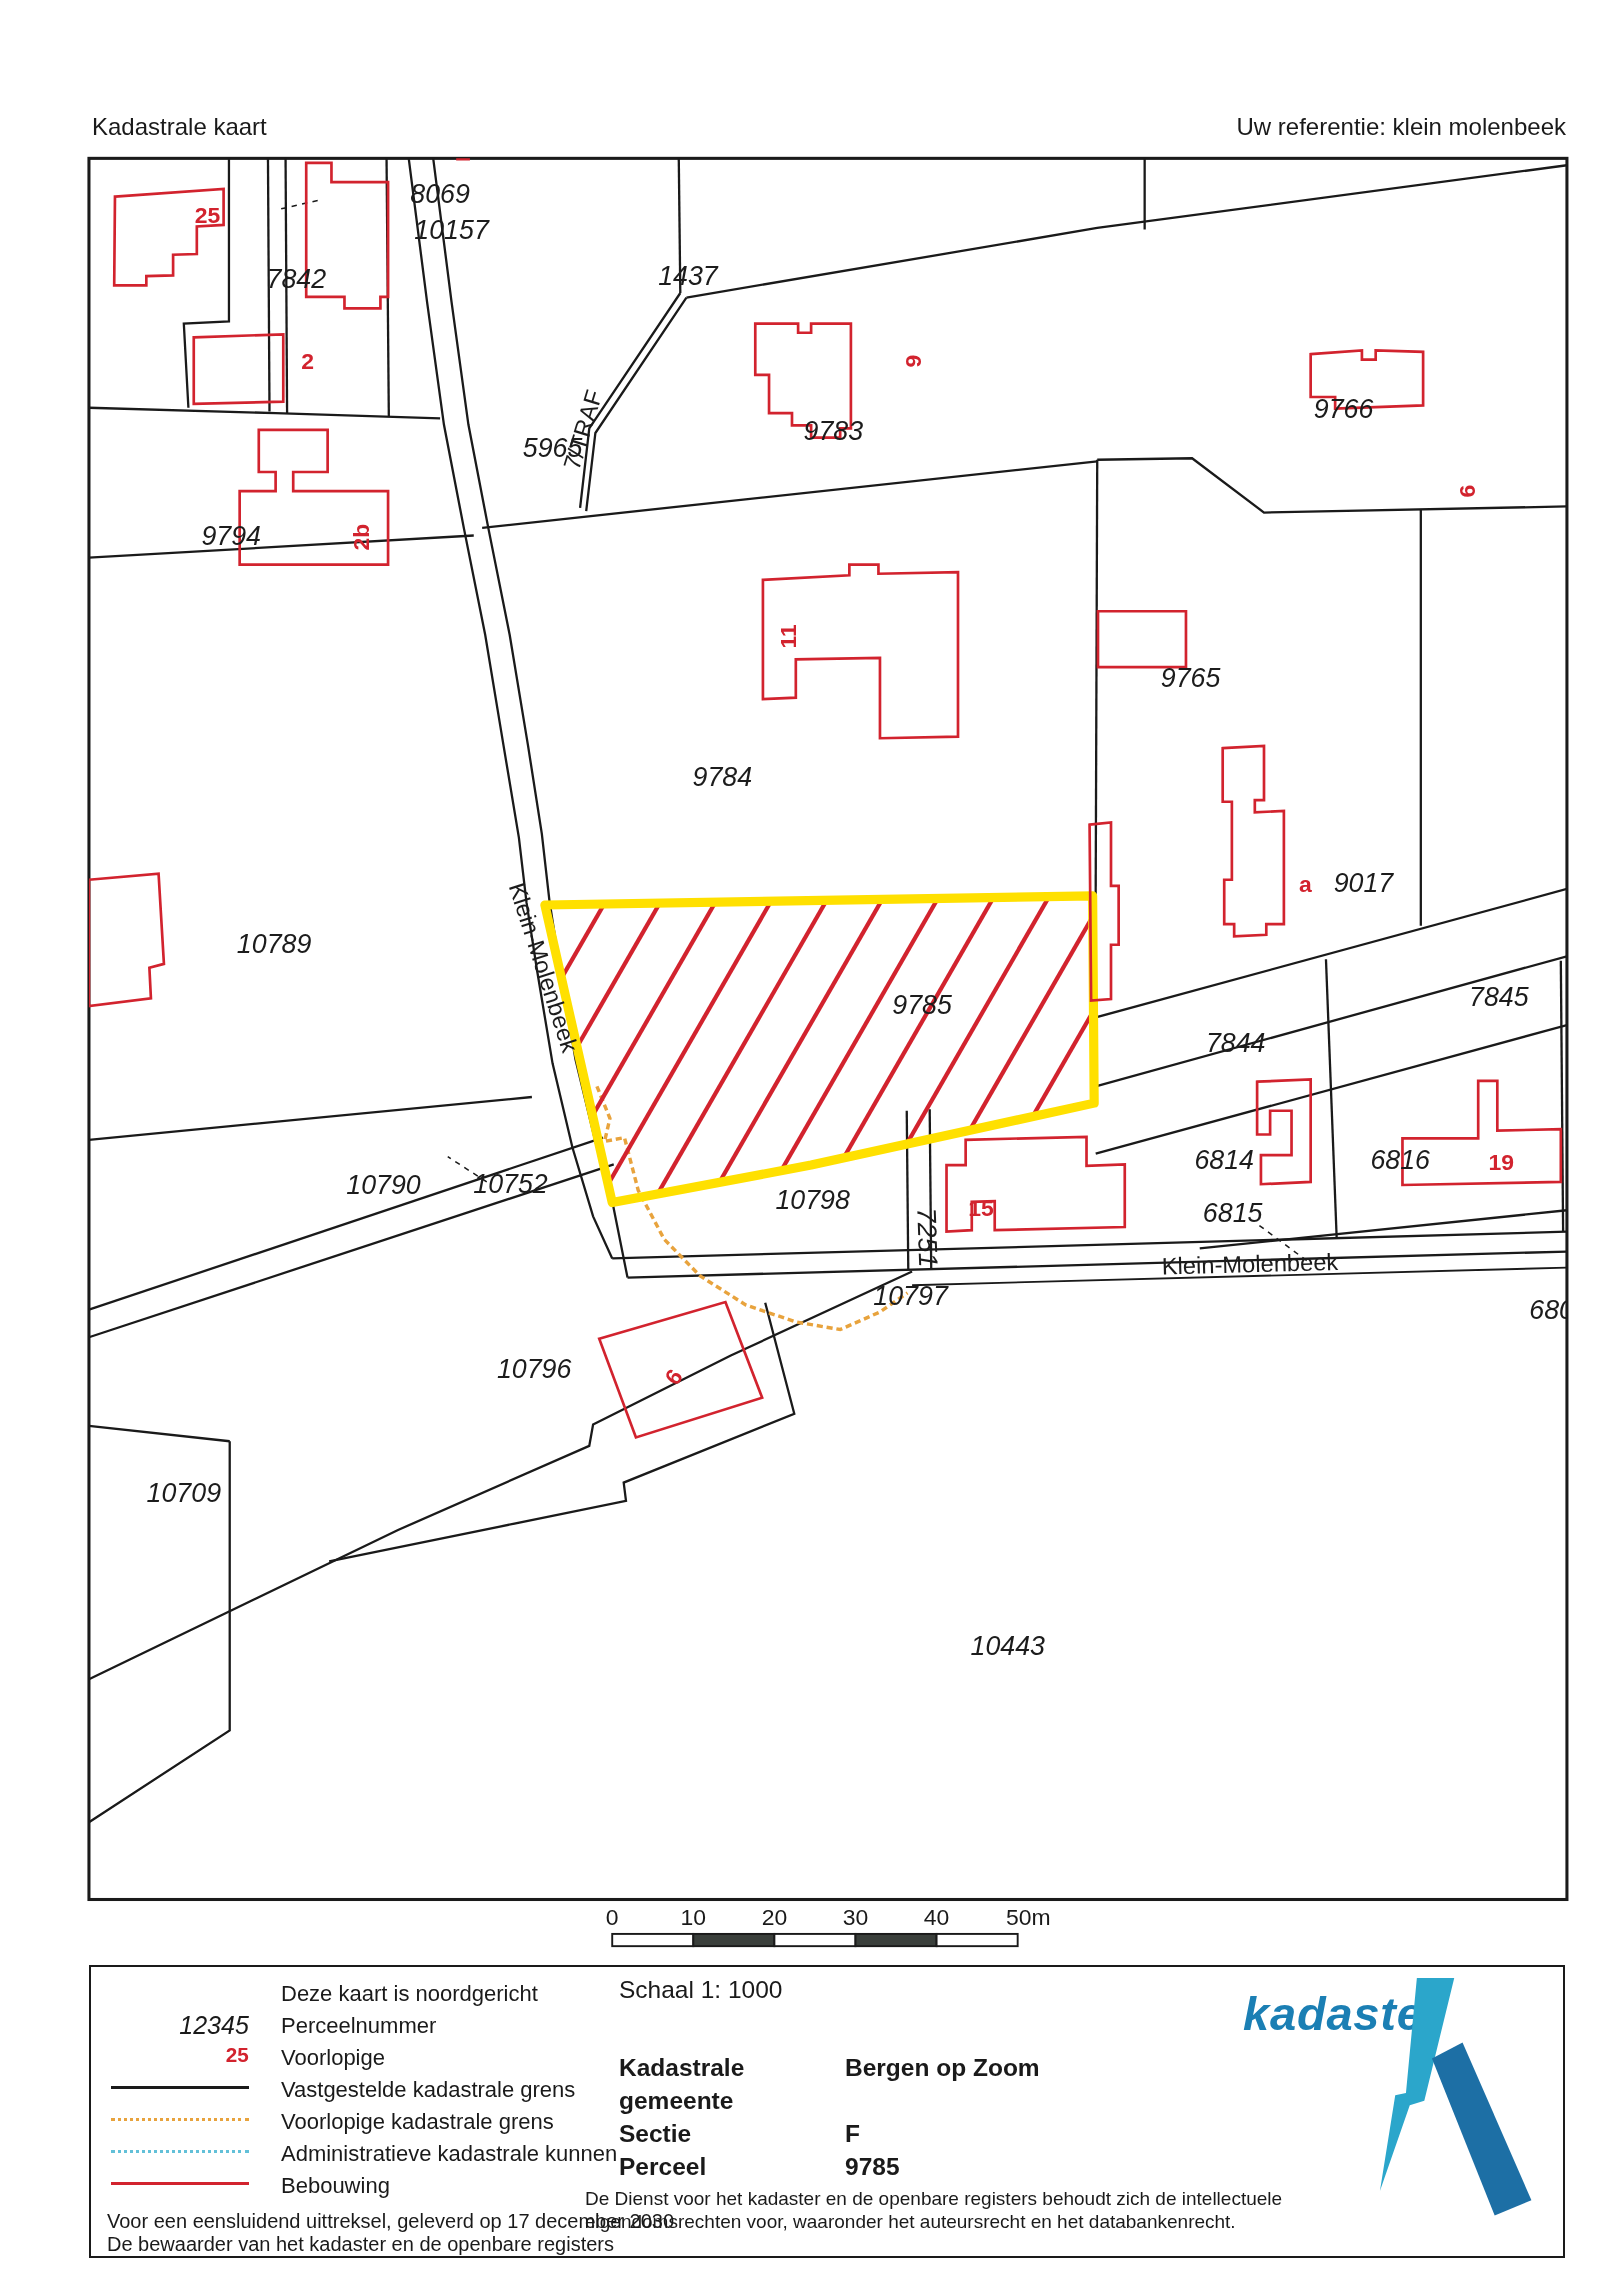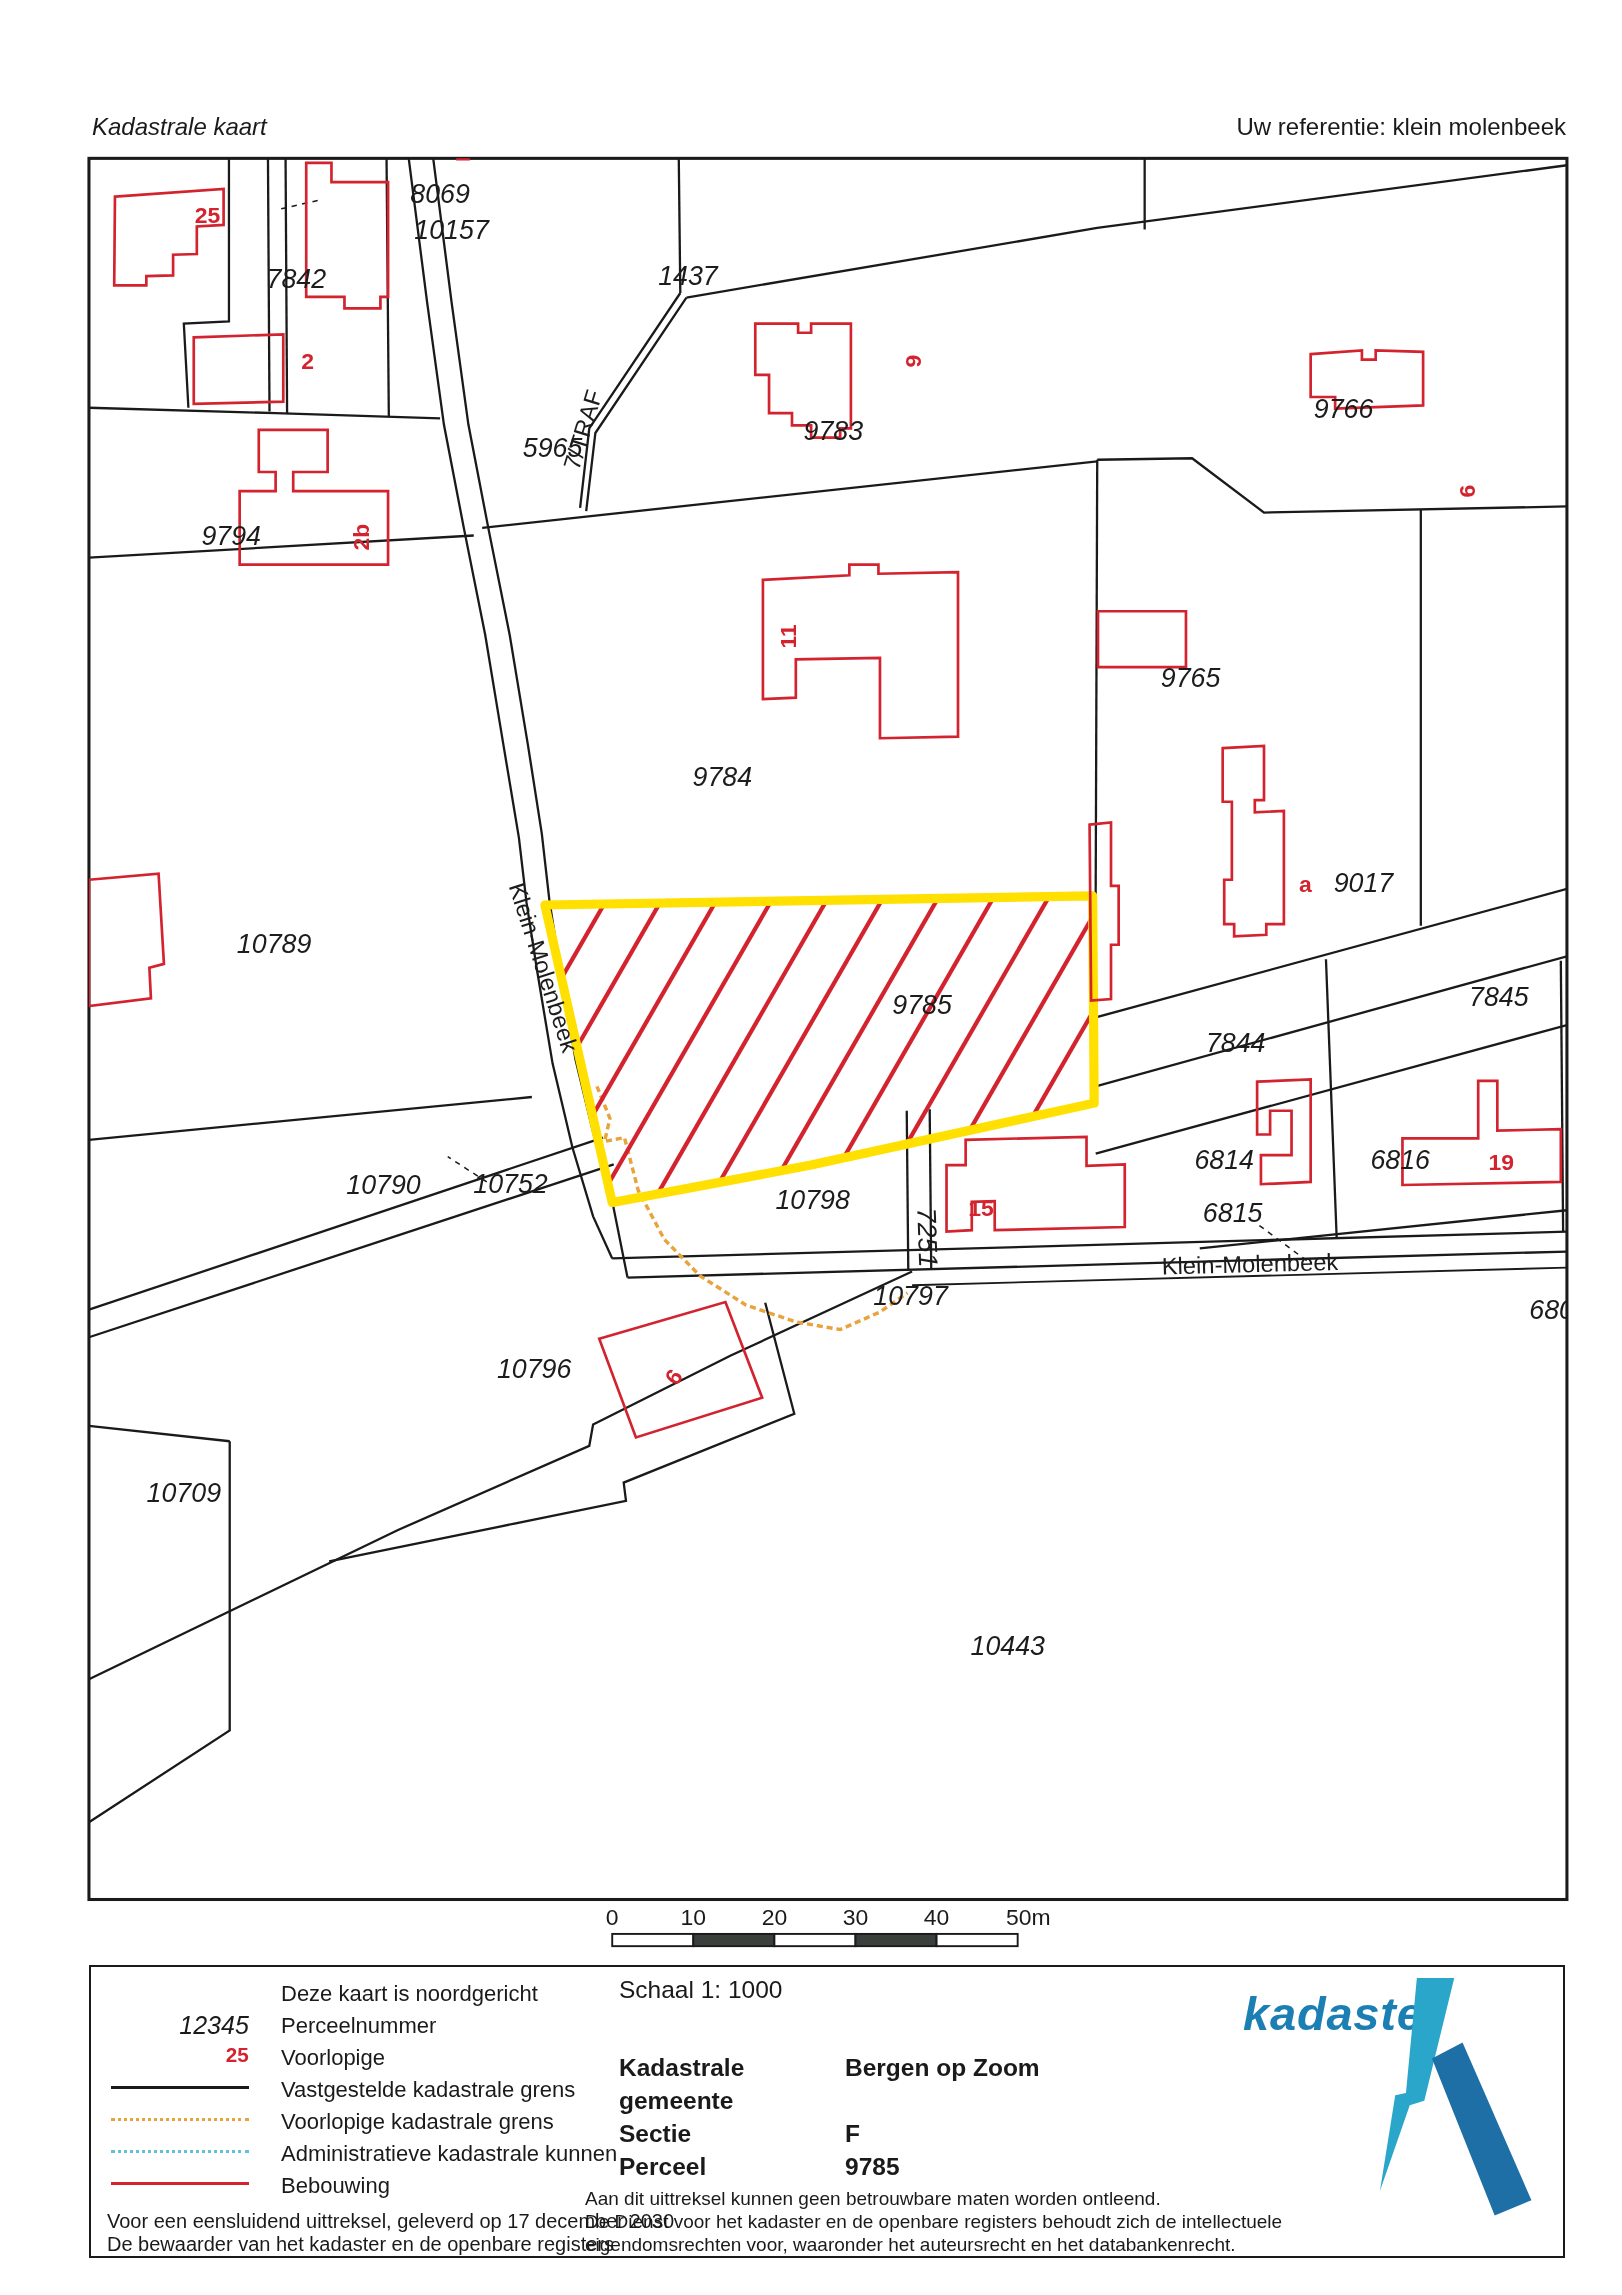--- a/index.html
+++ b/index.html
@@ -1,17 +1,17 @@
 <!DOCTYPE html>
 <html style="font-size:12.2px"><head>
 <meta charset="utf-8">
 <style>
   html,body{margin:0;padding:0;background:#ffffff;}
   body{width:1623px;height:2295px;position:relative;font-family:"Liberation Sans",sans-serif;color:#1a1a1a;overflow:hidden;}
-  .hdr-title{position:absolute;left:92px;top:113px;font-size:24px;font-style:italic;}
+  .hdr-title{position:absolute;left:92px;top:113px;font-size:24px;}
   .hdr-ref{position:absolute;right:57px;top:113px;font-size:24px;text-align:center;}
   #mapsvg{position:absolute;left:0;top:0;}
   .pline{stroke:#1a1a1a;stroke-width:3;fill:none;}
   .pline-thin{stroke:#1a1a1a;stroke-width:2.5;fill:none;}
   .leader{stroke:#1a1a1a;stroke-width:2;fill:none;stroke-dasharray:7 7;}
   .bld{stroke:#d2232e;stroke-width:3.5;fill:none;}
   .orange{stroke:#e8a33d;stroke-width:4.5;fill:none;stroke-dasharray:8 5;}
   .parcel-label{font-family:"Liberation Sans",sans-serif;font-style:italic;font-size:35px;fill:#1c1c1c;text-anchor:middle;}
   .house-number{font-family:"Liberation Sans",sans-serif;font-weight:bold;font-size:30px;fill:#d2232e;text-anchor:middle;}
   .street-label{font-family:"Liberation Sans",sans-serif;font-size:31px;fill:#1c1c1c;text-anchor:middle;}
@@ -263,21 +263,20 @@
       <div class="dv">F</div>
     </div>
     <div class="details-row">
       <div class="dl">Perceel</div>
       <div class="dv">9785</div>
     </div>
   </div>
 </div>
 
 <div class="disclaimer">
-  <div>Aan dit uittreksel kunnen geen betrouwbare maten worden ontleend.</div>
   <div>De Dienst voor het kadaster en de openbare registers behoudt zich de intellectuele</div>
   <div>eigendomsrechten voor, waaronder het auteursrecht en het databankenrecht.</div>
 </div>
 
 <div class="logo">
   <div class="logo-word">kadaster</div>
   <svg width="306" height="253" viewBox="0 0 400 330" style="position:absolute;left:0;top:0;">
     <polygon points="228,-8 278,-8 237,160 218,166 179,278 199,153 213,150" fill="#2ba6cb"></polygon>
     <polygon points="247,105 287,84 377,290 329,310" fill="#1d6fa5"></polygon>
   </svg>

